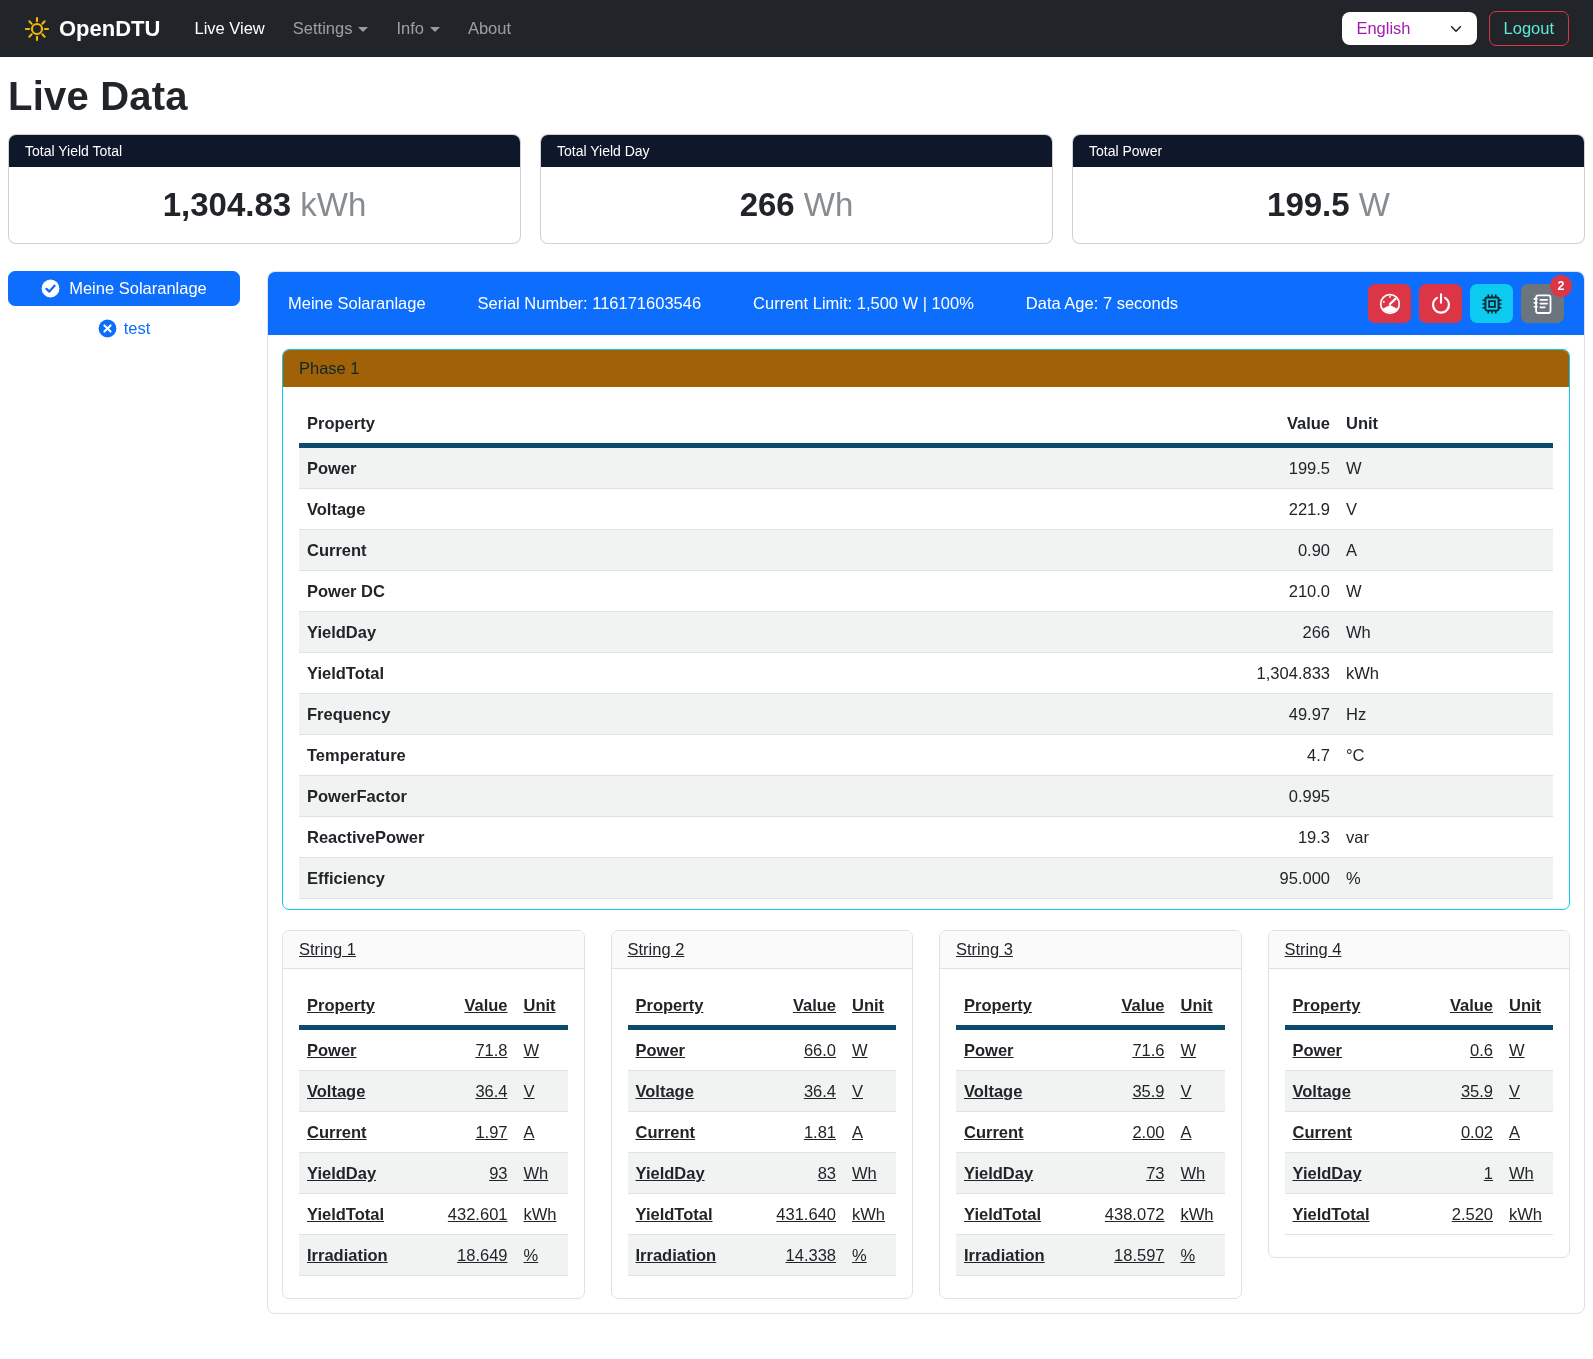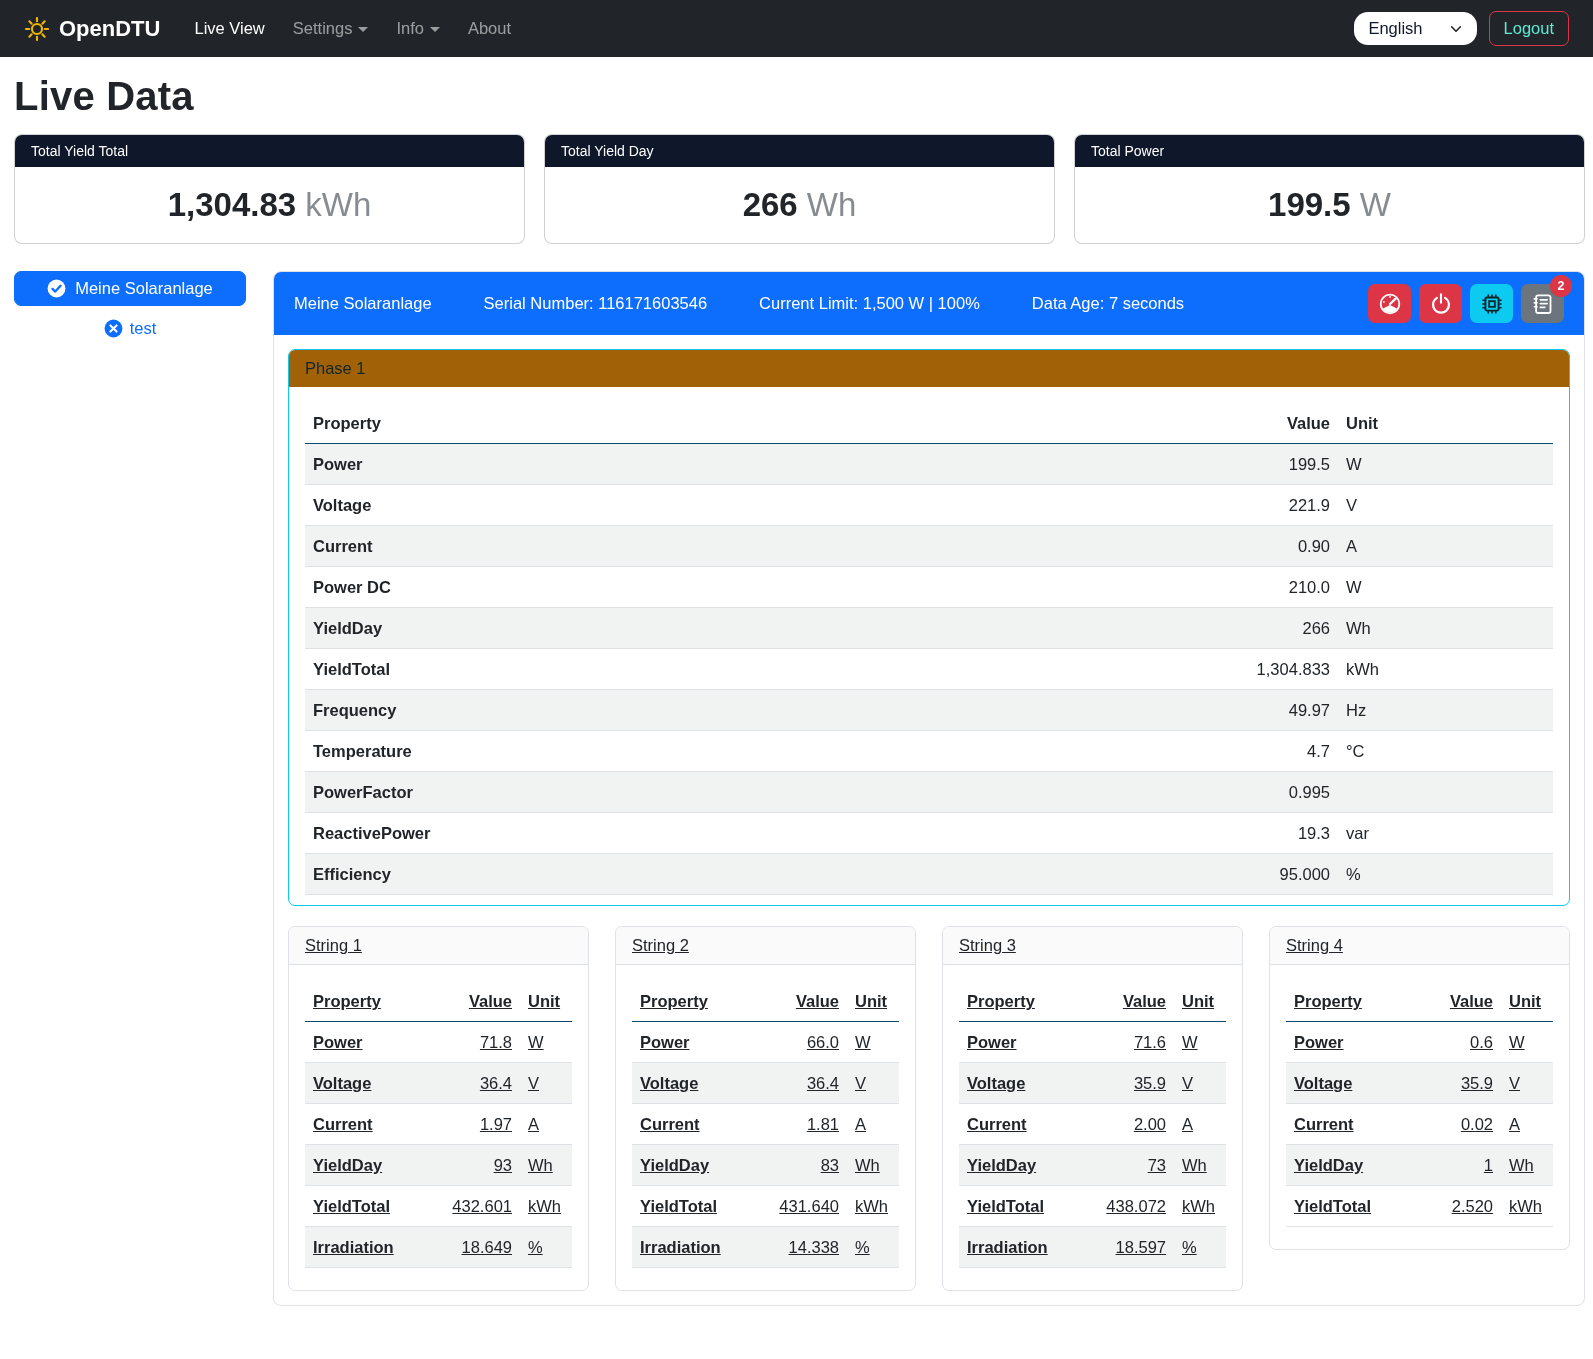--- a/index.html
+++ b/index.html
@@ -21,31 +21,31 @@
     color: rgba(255,255,255,.55); text-decoration: none; font-size: 16.5px;
     padding: 8px 14px; display: inline-flex; align-items: center; gap: 6px; cursor: pointer;
   }
   .nav-links a.active { color: #fff; }
   .caret {
     width: 0; height: 0; border-left: 5px solid transparent; border-right: 5px solid transparent;
     border-top: 5px solid rgba(255,255,255,.55); display: inline-block; margin-top: 2px;
   }
   .nav-right { margin-left: auto; display: flex; align-items: center; gap: 12px; }
   .lang-select {
-    background: #fff; color: #0f172a; border-radius: 14px; padding: 7px 14px;
-    display: flex; align-items: center; gap: 26px; font-size: 16.5px; cursor: pointer;
+    background: #fff; color: #a21caf; border-radius: 8px; padding: 7px 14px;
+    display: flex; align-items: center; gap: 38px; font-size: 16.5px; cursor: pointer;
   }
   .logout-btn {
     background: transparent; border: 1px solid #dc3545; color: #5eead4;
     border-radius: 7px; padding: 7px 14px; font-size: 16.5px; cursor: pointer;
     font-family: inherit;
   }
 
   
-  .page { padding: 0 8px 26px; margin-left: 6px; }
+  .page { padding: 0 8px 26px; }
   h1.page-title { font-size: 40px; font-weight: 600; margin: 17px 0 15px; letter-spacing: .2px; }
 
   
   .cards-row { display: grid; grid-template-columns: repeat(3, 1fr); gap: 19px; margin-bottom: 27px; }
   .card { background: #fff; border: 1px solid rgba(0,0,0,.18); border-radius: 8px; overflow: hidden; }
   .card-header-success { background: #0f172a; color: #fff; padding: 8px 16px; font-size: 14px; }
   .summary-body { padding: 19px 16px; text-align: center; font-size: 33px; font-weight: 600; color: #212529; }
   .summary-body .unit { color: #878c91; font-weight: 500; }
 
   
@@ -83,21 +83,21 @@
   .inverter-body { padding: 14px; }
 
   
   .phase-card { border: 1px solid #0dcaf0; border-radius: 7px; overflow: hidden; }
   .phase-header { background: #a16207; color: #11262b; padding: 9px 16px; font-size: 16.5px; }
   .phase-body { padding: 16px 16px 10px; }
 
   
   table.data-table { width: 100%; border-collapse: collapse; font-size: 16.5px; }
   table.data-table th, table.data-table td { padding: 8px; line-height: 24px; }
-  table.data-table thead th { text-align: left; border-bottom: 1px solid #0c4a6e; font-weight: 700; }
+  table.data-table thead th { text-align: left; border-bottom: 5px solid #0c4a6e; font-weight: 700; }
   table.data-table thead th.val { text-align: right; }
   table.data-table tbody tr { border-bottom: 1px solid #dee2e6; }
   table.data-table tbody th.prop { text-align: left; font-weight: 700; }
   table.data-table td.val { text-align: right; }
   table.data-table td.unit { text-align: left; }
   .stripe-odd tbody tr:nth-child(odd) { background: #f1f2f2; }
   .stripe-even tbody tr:nth-child(even) { background: #f1f2f2; }
   .phase-table td.val, .phase-table th.val { width: 130px; }
   .phase-table td.unit, .phase-table th.unit { width: 215px; }
   .string-table td.val, .string-table th.val { width: 92px; }

